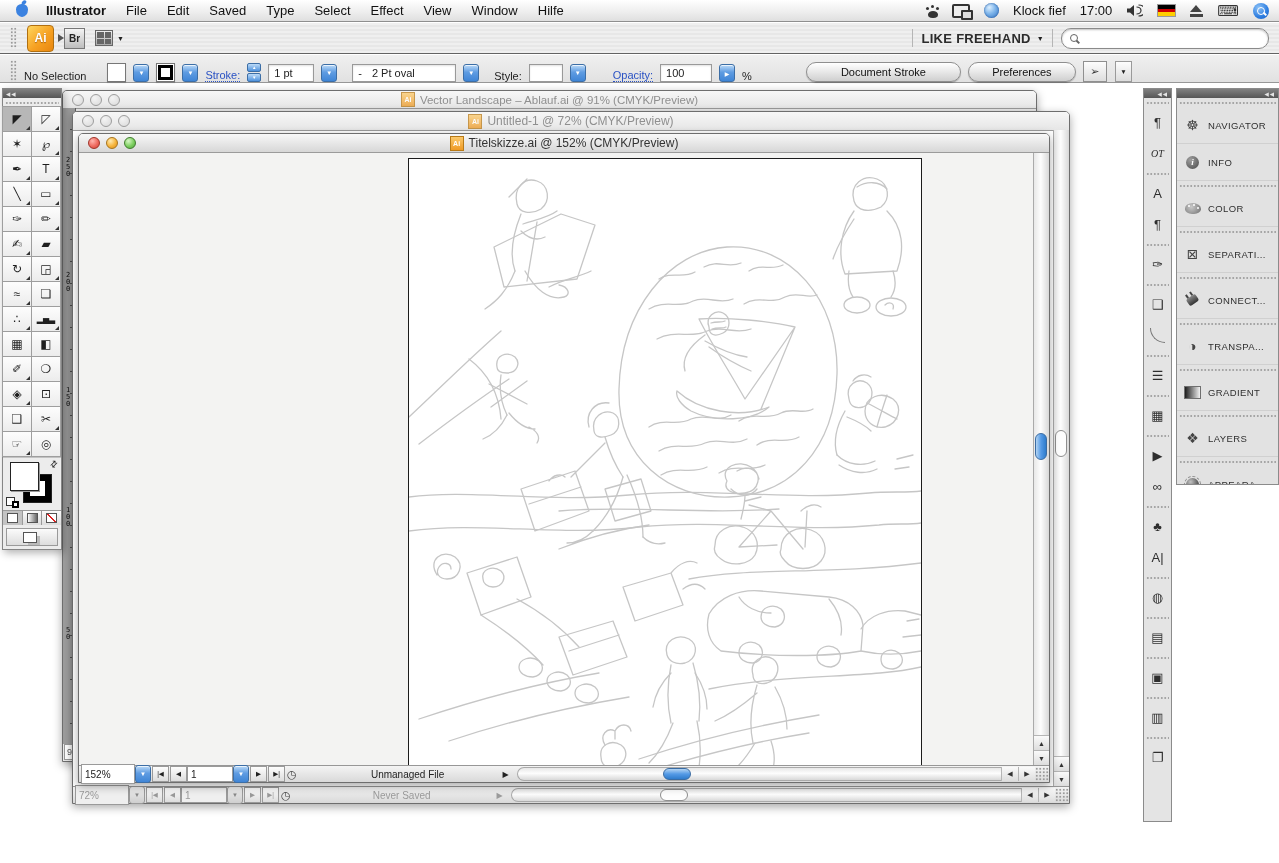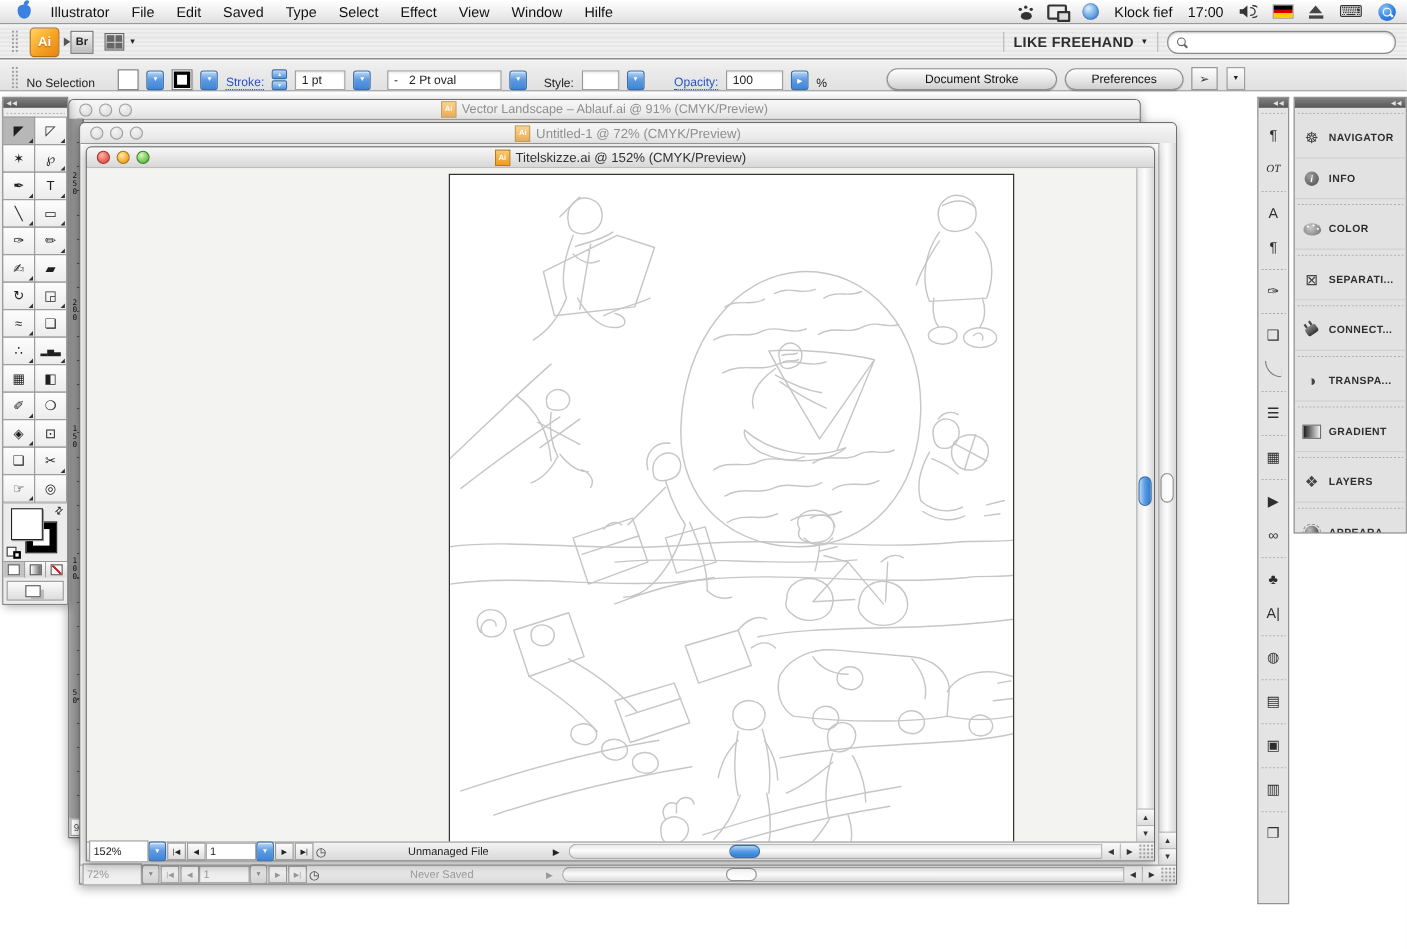--- a/index.html
+++ b/index.html
@@ -8,21 +8,21 @@
 
   
   .menubar{position:absolute;left:0;top:0;width:1279px;height:22px;
     background:linear-gradient(#ffffff,#ededed 60%,#dfdfdf);border-bottom:1px solid #8e8e8e;
     display:flex;align-items:center;padding:0 10px;box-sizing:border-box;font-size:13px;color:#111;z-index:50}
   .apple{width:12px;height:13px;background:#3b82e0;border-radius:46% 46% 48% 48%/40% 40% 56% 56%;
     position:relative;margin:0 8px 0 6px}
   .apple::before{content:"";position:absolute;right:2px;top:-4px;width:4px;height:5px;background:#3b82e0;
     border-radius:60% 40% 60% 40%;transform:rotate(30deg)}
   .menu-item{padding:0 10px;white-space:nowrap}
-  .menu-item.app{font-weight:normal}
+  .menu-item.app{font-weight:bold}
   .mextras{margin-left:auto;display:flex;align-items:center;gap:14px;font-size:13px}
   .paw{width:10px;height:7px;background:#333;border-radius:50% 50% 45% 45%;position:relative;margin-top:7px}
   .paw::before{content:"";position:absolute;left:3px;top:-6px;width:3px;height:3px;border-radius:50%;
     background:#333;box-shadow:-5px 2px 0 #333,5px 2px 0 #333}
   .monitor{width:14px;height:10px;border:2px solid #333;border-radius:2px;position:relative;background:#eee}
   .monitor::after{content:"";position:absolute;right:-5px;bottom:-4px;width:8px;height:6px;border:2px solid #333;border-radius:1px;background:#ddd}
   .globe{width:15px;height:15px;border-radius:50%;background:radial-gradient(circle at 35% 30%,#dcefff,#7db4ea 45%,#2f6fc0);box-shadow:inset 0 0 2px #1c4f96}
   .flag{width:17px;height:11px;display:flex;flex-direction:column;border:0.5px solid #999}
   .flag span{flex:1}
   .eject{position:relative;width:13px;height:12px}
@@ -177,21 +177,21 @@
   
   .dockmini{position:absolute;left:1143px;top:88px;width:29px;height:734px;background:#e4e4e4;
     border:1px solid #8b8b8b;box-sizing:border-box;z-index:20;overflow:hidden}
   .mini-item{height:31px;display:flex;align-items:center;justify-content:center;font-size:13px;color:#2e2e2e}
   .mini-item.txt{font-size:10px;font-style:italic;font-family:"Liberation Serif",serif}
   .fanico{width:14px;height:14px;background:conic-gradient(from 180deg at 0% 100%,#333,#eee 90deg,transparent 90deg);
     border-radius:0 0 0 100%;border:1px solid #777;border-top:0;border-right:0}
   .dockpal{position:absolute;left:1176px;top:88px;width:103px;height:397px;background:#e2e2e2;
     border:1px solid #8b8b8b;box-sizing:border-box;z-index:20;overflow:hidden}
   .pal-item{height:36px;display:flex;align-items:center;gap:7px;padding:0 7px;border-bottom:1px solid #d0d0d0}
-  .pal-label{font-size:9.5px;font-weight:bold;letter-spacing:.4px;color:#2f2f2f;white-space:nowrap}
+  .pal-label{font-size:9.5px;font-weight:normal;letter-spacing:.4px;color:#2f2f2f;white-space:nowrap}
   .pal-ico{width:17px;display:flex;align-items:center;justify-content:center;font-size:14px;color:#444}
   .infoc{width:13px;height:13px;border-radius:50%;background:radial-gradient(circle at 35% 30%,#9f9f9f,#474747);
     color:#fff;font-size:9px;display:flex;align-items:center;justify-content:center;
     font-family:"Liberation Serif",serif;font-style:italic;font-weight:bold}
   .palblob{width:16px;height:11px;border-radius:55% 60% 50% 50%;background:radial-gradient(circle at 40% 35%,#c9c9c9,#6f6f6f);
     position:relative}
   .palblob::after{content:"";position:absolute;left:3px;top:2px;width:2.5px;height:2.5px;border-radius:50%;background:#fff;
     box-shadow:5px -1px 0 #fff,9px 2px 0 #fff}
   .plug{width:11px;height:8px;background:linear-gradient(#888,#333);border-radius:2px;position:relative;transform:rotate(-35deg)}
   .plug::before{content:"";position:absolute;left:2px;top:-4px;width:2px;height:4px;background:#444;box-shadow:5px 0 0 #444}

